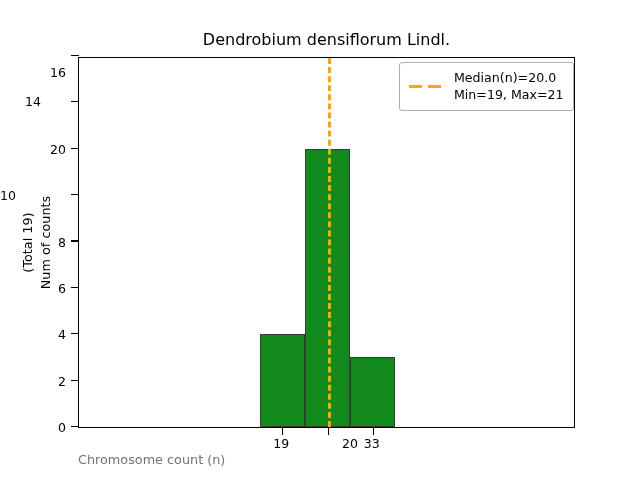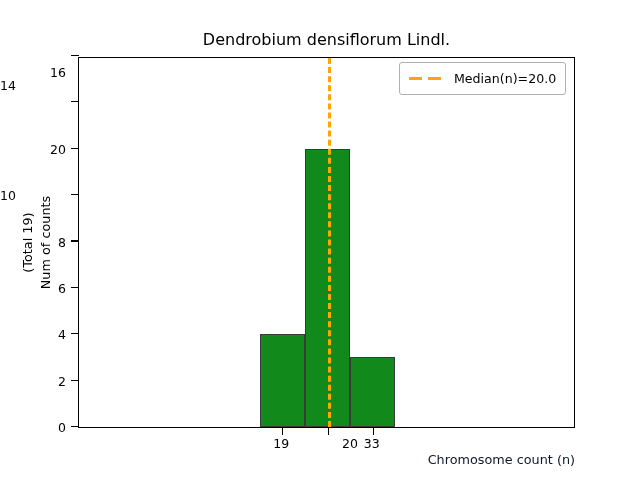--- a/index.html
+++ b/index.html
@@ -92,23 +92,23 @@
     font-size: 12.5px;
     color: #000000;
     white-space: nowrap;
     transform: translateX(-50%);
   }
   #xlabel {
     position: absolute;
     left: 78px;
     top: 452px;
     width: 497px;
-    text-align: right;
+    text-align: left;
     font-size: 12.8px;
-    color: #0f172a;
+    color: #737373;
     white-space: nowrap;
   }
 
   
   .bar {
     position: absolute;
     bottom: 0;
     background: #11891b;
     border: 1.2px solid #3a3a3a;
     box-sizing: border-box;
@@ -177,21 +177,21 @@
   </div>
 
   <div id="ytick-labels">
       <div class="ytick-label" style="right: auto; left: 0px; width: 66px; text-align: right; top: 420px;">0</div>
       <div class="ytick-label" style="right: auto; left: 0px; width: 66px; text-align: right; top: 373.625px;">2</div>
       <div class="ytick-label" style="right: auto; left: 0px; width: 66px; text-align: right; top: 327.25px;">4</div>
       <div class="ytick-label" style="right: auto; left: 0px; width: 66px; text-align: right; top: 280.875px;">6</div>
       <div class="ytick-label" style="right: auto; left: 0px; width: 66px; text-align: right; top: 234.5px;">8</div>
       <div class="ytick-label" style="right: auto; left: 0px; width: 66px; top: 188.125px;">10</div>
       <div class="ytick-label" style="right: auto; left: 0px; width: 66px; text-align: right; top: 141.75px;">20</div>
-      <div class="ytick-label" style="right: auto; left: 0px; width: 66px; text-align: left; top: 78px;">14</div>
+      <div class="ytick-label" style="right: auto; left: 0px; width: 66px; text-align: center; top: 94px;">14</div>
       <div class="ytick-label" style="right: auto; left: 0px; width: 66px; text-align: right; top: 49px; margin-top: 16px;">16</div>
     </div>
 
   <div id="axes">
     <div id="plot-inner">
       <div id="bars">
           <div class="bar" style="left: 180.727px; width: 45.1818px; height: 92.75px; background: rgb(17, 137, 27); border-color: rgb(58, 58, 58);"></div>
           <div class="bar" style="left: 225.909px; width: 45.1818px; height: 278.25px; background: rgb(17, 137, 27); border-color: rgb(58, 58, 58);"></div>
           <div class="bar" style="left: 271.091px; width: 45.1818px; height: 69.5625px; background: rgb(17, 137, 27); border-color: rgb(58, 58, 58);"></div>
         </div>
@@ -220,16 +220,17 @@
       <div class="xtick-label" style="left: 338px; margin-left: 12px;">20</div>
       <div class="xtick-label" style="left: 371.682px;">33</div>
     </div>
 
   <div id="xlabel">Chromosome count (n)</div>
 
   <div id="legend">
     <div id="legend-swatch"></div>
     <div>
       <div class="legend-text">Median(n)=20.0</div>
+      <div class="legend-text" id="legend-line2">Min=19, Max=21</div>
     </div>
   </div>
 
 </div>
 
 </body></html>

